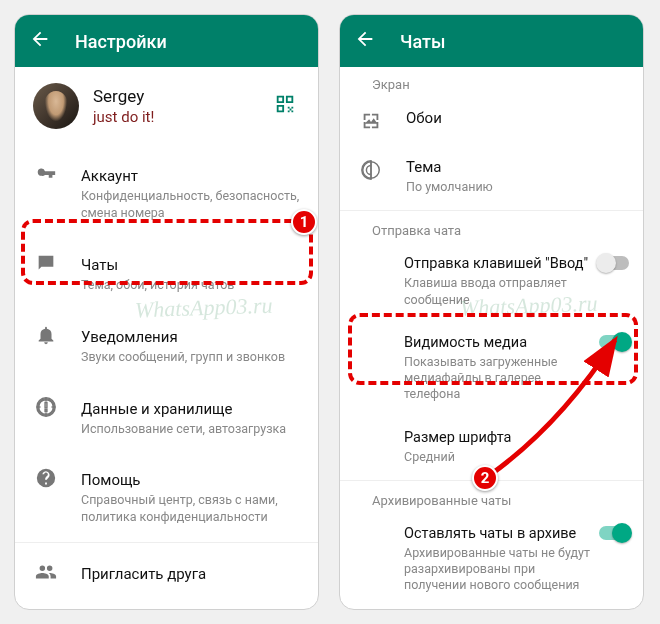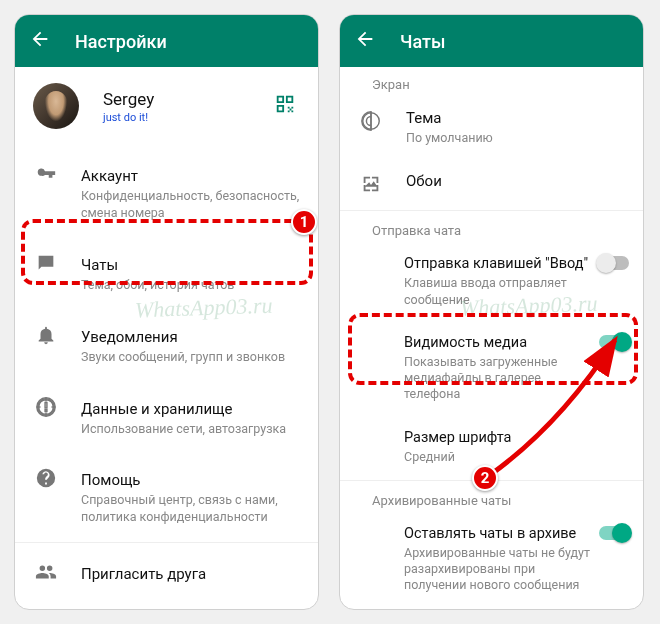--- a/index.html
+++ b/index.html
@@ -30,36 +30,36 @@
     align-items: center;
     padding: 0 14px;
     gap: 24px;
   }
   .appbar-title { font-size: 18px; font-weight: 500; }
   .back-arrow svg { width: 22px; height: 22px; fill: #fff; }
   .profile-row {
     display: flex;
     align-items: center;
     padding: 16px 22px 18px 18px;
-    gap: 24px;
+    gap: 14px;
   }
   .avatar {
     width: 46px; height: 46px; border-radius: 50%;
     background: linear-gradient(135deg,#6b5b4a 0%,#3a3028 60%,#1a1612 100%);
     position: relative;
     overflow: hidden;
   }
   .avatar::after{
     content:"";position:absolute;left:10px;top:8px;width:26px;height:34px;
     background: radial-gradient(ellipse at 50% 30%, #d9b896 0%, #c09a74 40%, transparent 60%);
     border-radius:50% 50% 40% 40%;
   }
   .profile-text { flex: 1; }
   .profile-name { font-size: 17px; color: #111; }
-  .profile-status { font-size: 11px; color: #1d4ed8; margin-top: 2px; }
+  .profile-status { font-size: 15px; color: #7f1d1d; margin-top: 2px; }
   .qr-icon svg { width: 22px; height: 22px; fill: #008069; }
   .settings-list { }
   .setting-item {
     display: flex;
     padding: 14px 16px 14px 20px;
     gap: 24px;
     align-items: flex-start;
     position: relative;
   }
   .setting-icon {
@@ -259,39 +259,39 @@
         </svg>
     </span>
     <span class="appbar-title">Чаты</span>
   </div>
 
   <div class="section-label">Экран</div>
 
   <div class="row">
     <span class="setting-icon">
       <svg viewBox="0 0 24 24">
+          <path d="M4 4h7v2H6v5H4V4zm9 0h7v7h-2V6h-5V4zM4 13h2v5h5v2H4v-7zm14 0h2v7h-7v-2h5v-5zm-8-3 2 3 3-4 4 6H5l5-5z" fill="#777"></path>
+        </svg>
+    </span>
+    <div class="row-text">
+      <div class="row-title">Обои</div>
+    </div>
+  </div>
+
+  <div class="row">
+    <span class="setting-icon">
+      <svg viewBox="0 0 24 24">
           <path d="M12 7a5 5 0 0 0 0 10V7zm0-5a10 10 0 1 0 0 20V2z" fill="none" stroke="#777" stroke-width="1.6"></path>
           <circle cx="12" cy="12" r="9" fill="none" stroke="#777" stroke-width="1.6"></circle>
           <path d="M12 3v18" stroke="#777" stroke-width="1.6"></path>
         </svg>
     </span>
     <div class="row-text">
       <div class="row-title">Тема</div>
       <div class="row-sub">По умолчанию</div>
-    </div>
-  </div>
-
-  <div class="row">
-    <span class="setting-icon">
-      <svg viewBox="0 0 24 24">
-          <path d="M4 4h7v2H6v5H4V4zm9 0h7v7h-2V6h-5V4zM4 13h2v5h5v2H4v-7zm14 0h2v7h-7v-2h5v-5zm-8-3 2 3 3-4 4 6H5l5-5z" fill="#777"></path>
-        </svg>
-    </span>
-    <div class="row-text">
-      <div class="row-title">Обои</div>
     </div>
   </div>
 
   <div class="divider"></div>
   <div class="section-label">Отправка чата</div>
 
   <div class="row row-indent">
     <div class="row-text">
       <div class="row-title">Отправка клавишей "Ввод"</div>
       <div class="row-sub">Клавиша ввода отправляет сообщение</div>

